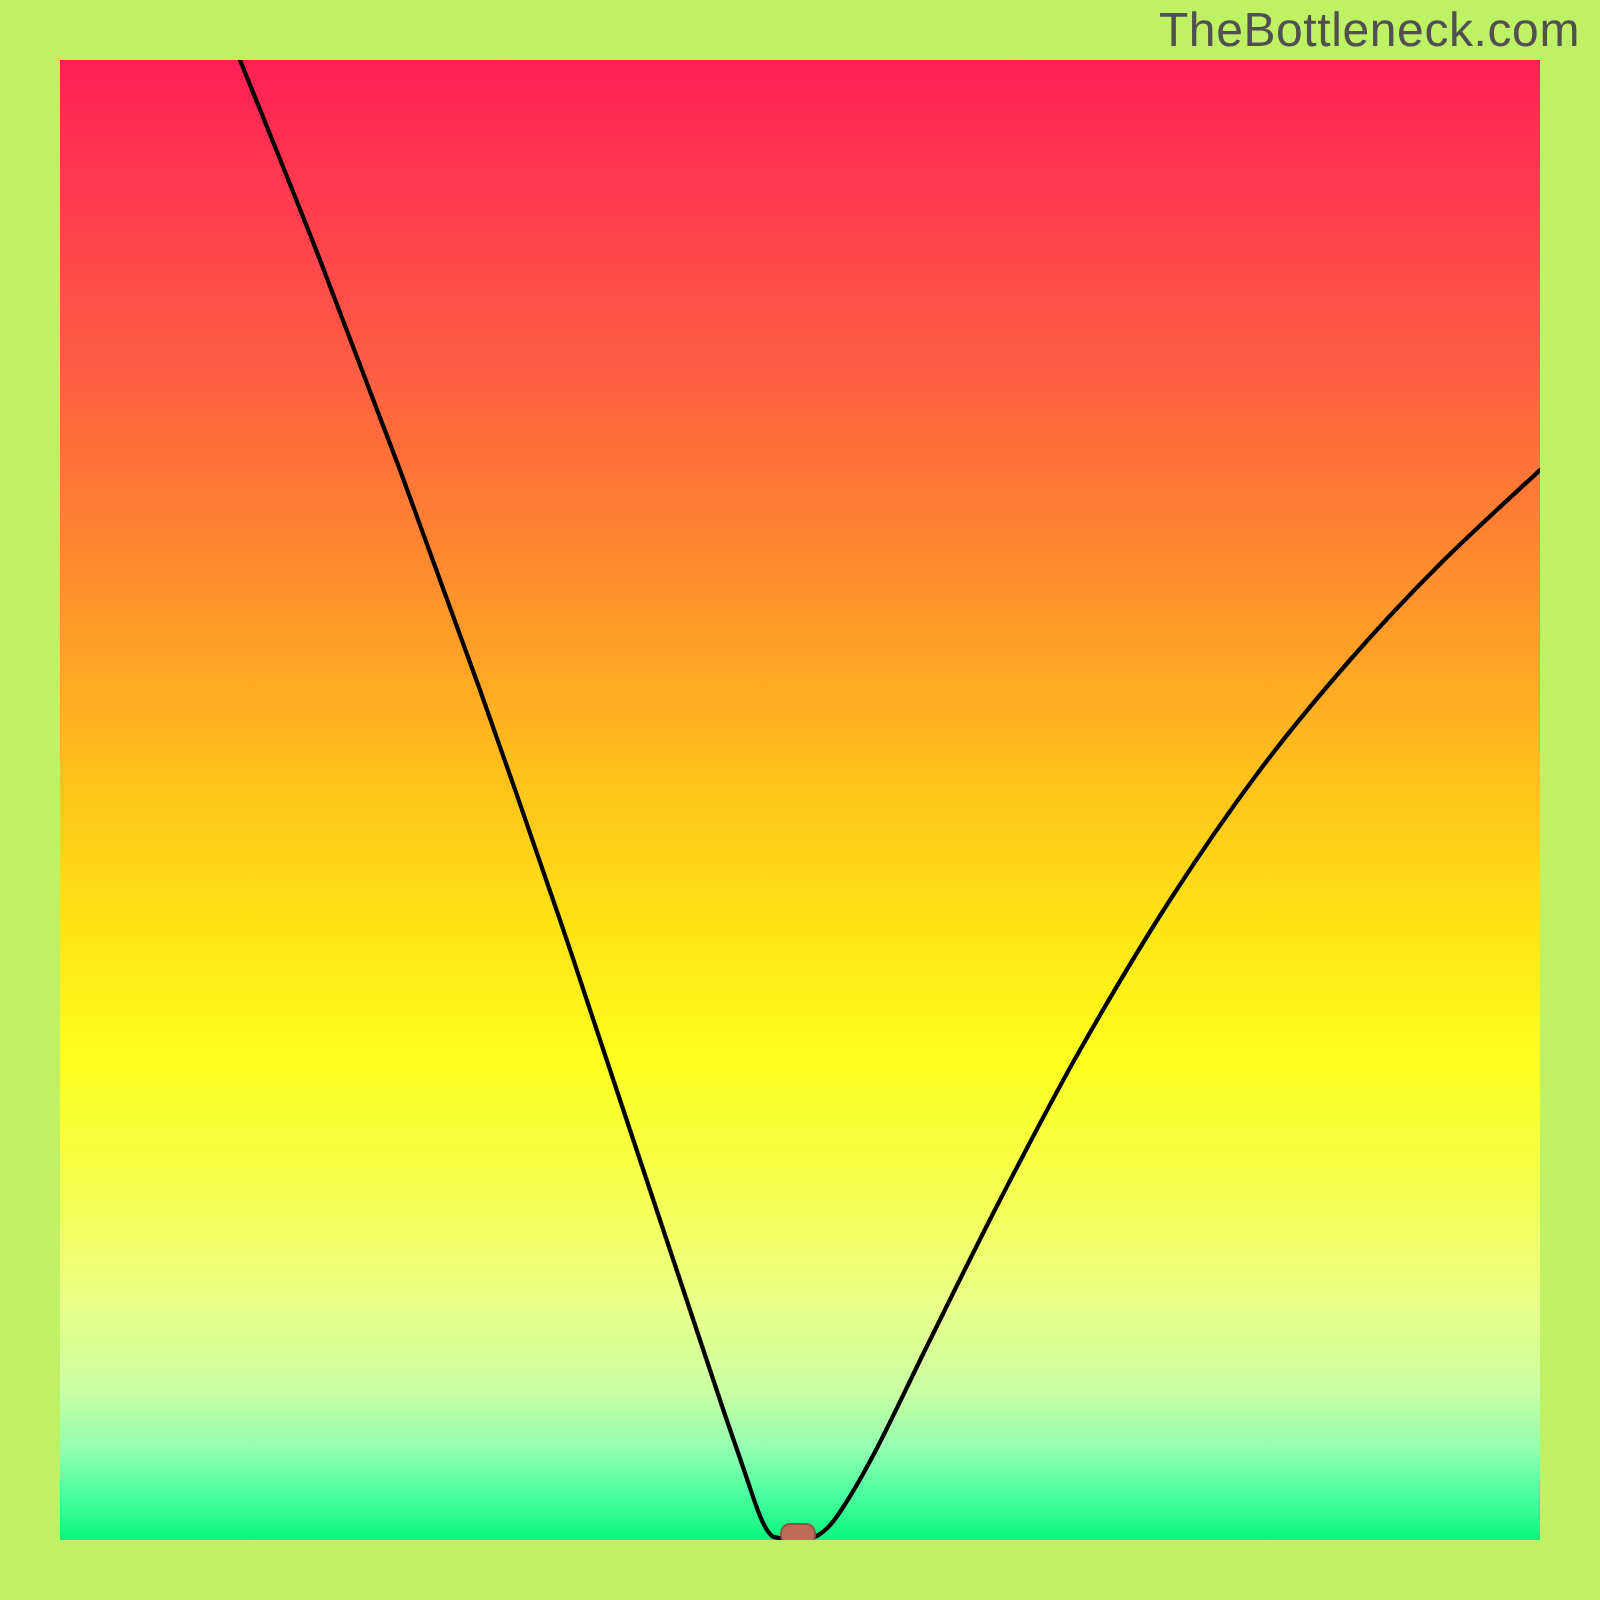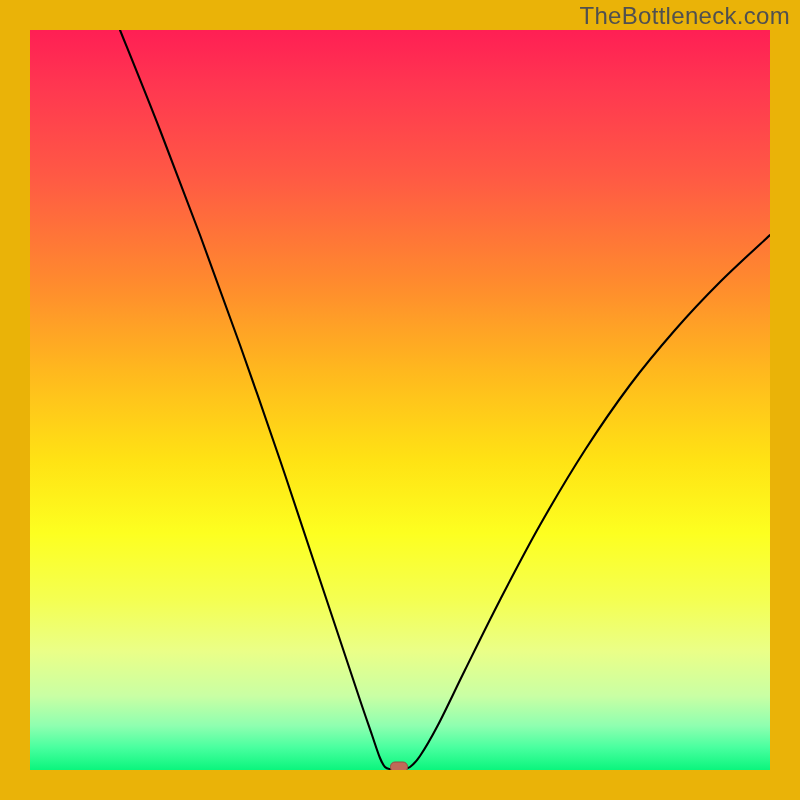--- a/index.html
+++ b/index.html
@@ -7,21 +7,21 @@
     padding: 0;
     width: 800px;
     height: 800px;
     background: #ffffff;
     font-family: Arial, Helvetica, sans-serif;
   }
   .frame {
     position: relative;
     width: 800px;
     height: 800px;
-    background: #eab308;
+    background: #bef264;
   }
   .watermark {
     position: absolute;
     top: 2px;
     right: 10px;
     color: #505050;
     font-size: 24px;
     font-weight: 500;
     letter-spacing: 0.3px;
     z-index: 20;

